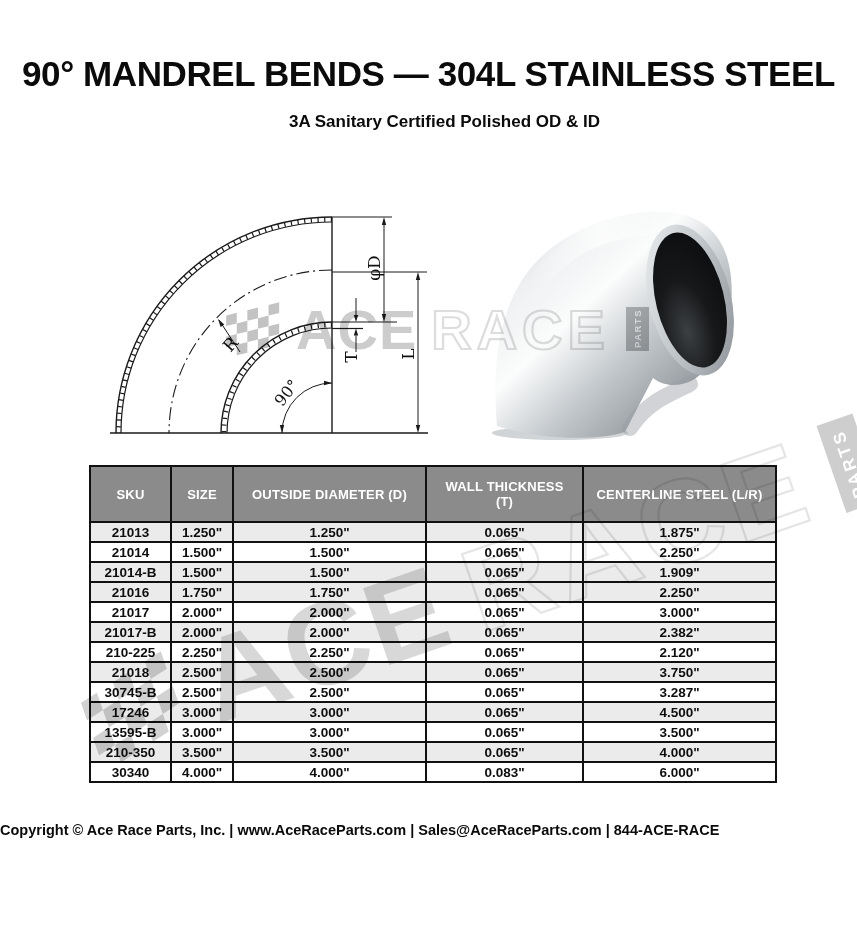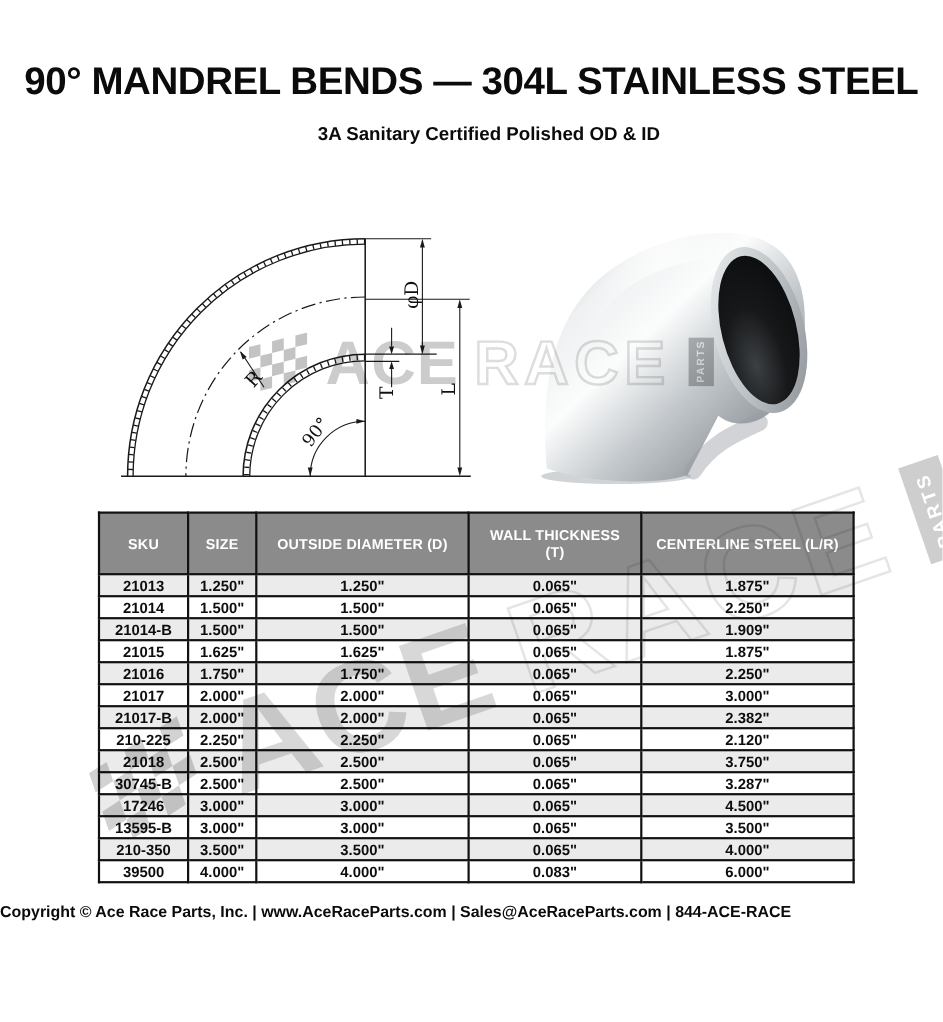--- a/index.html
+++ b/index.html
@@ -225,27 +225,20 @@
           <td>0.065"</td>
           <td>2.250"</td>
         </tr>
         <tr class="alt">
           <td>21014-B</td>
           <td>1.500"</td>
           <td>1.500"</td>
           <td>0.065"</td>
           <td>1.909"</td>
         </tr>
-        <tr>
-          <td>21015</td>
-          <td>1.625"</td>
-          <td>1.625"</td>
-          <td>0.065"</td>
-          <td>1.875"</td>
-        </tr>
         <tr class="alt">
           <td>21016</td>
           <td>1.750"</td>
           <td>1.750"</td>
           <td>0.065"</td>
           <td>2.250"</td>
         </tr>
         <tr>
           <td>21017</td>
           <td>2.000"</td>
@@ -296,21 +289,21 @@
           <td>3.500"</td>
         </tr>
         <tr class="alt">
           <td>210-350</td>
           <td>3.500"</td>
           <td>3.500"</td>
           <td>0.065"</td>
           <td>4.000"</td>
         </tr>
         <tr>
-          <td>39500</td>
+          <td>30340</td>
           <td>4.000"</td>
           <td>4.000"</td>
           <td>0.083"</td>
           <td>6.000"</td>
         </tr>
       </tbody>
   </table>
 
   <div class="wm wm2">
     <svg width="108" height="94">

